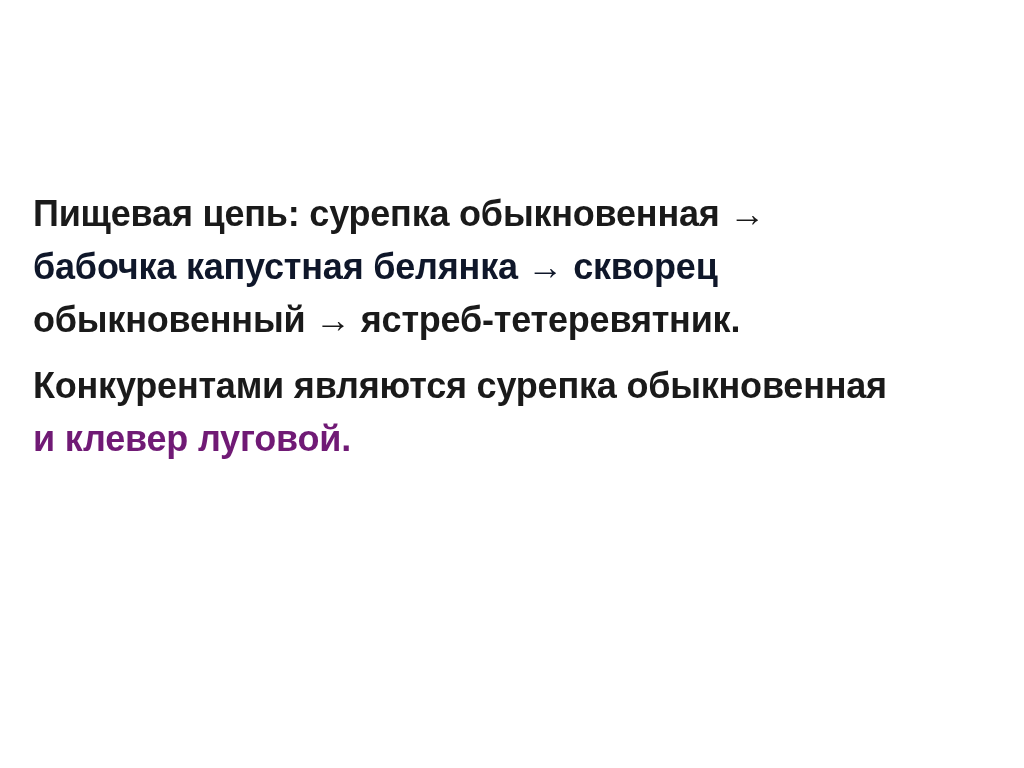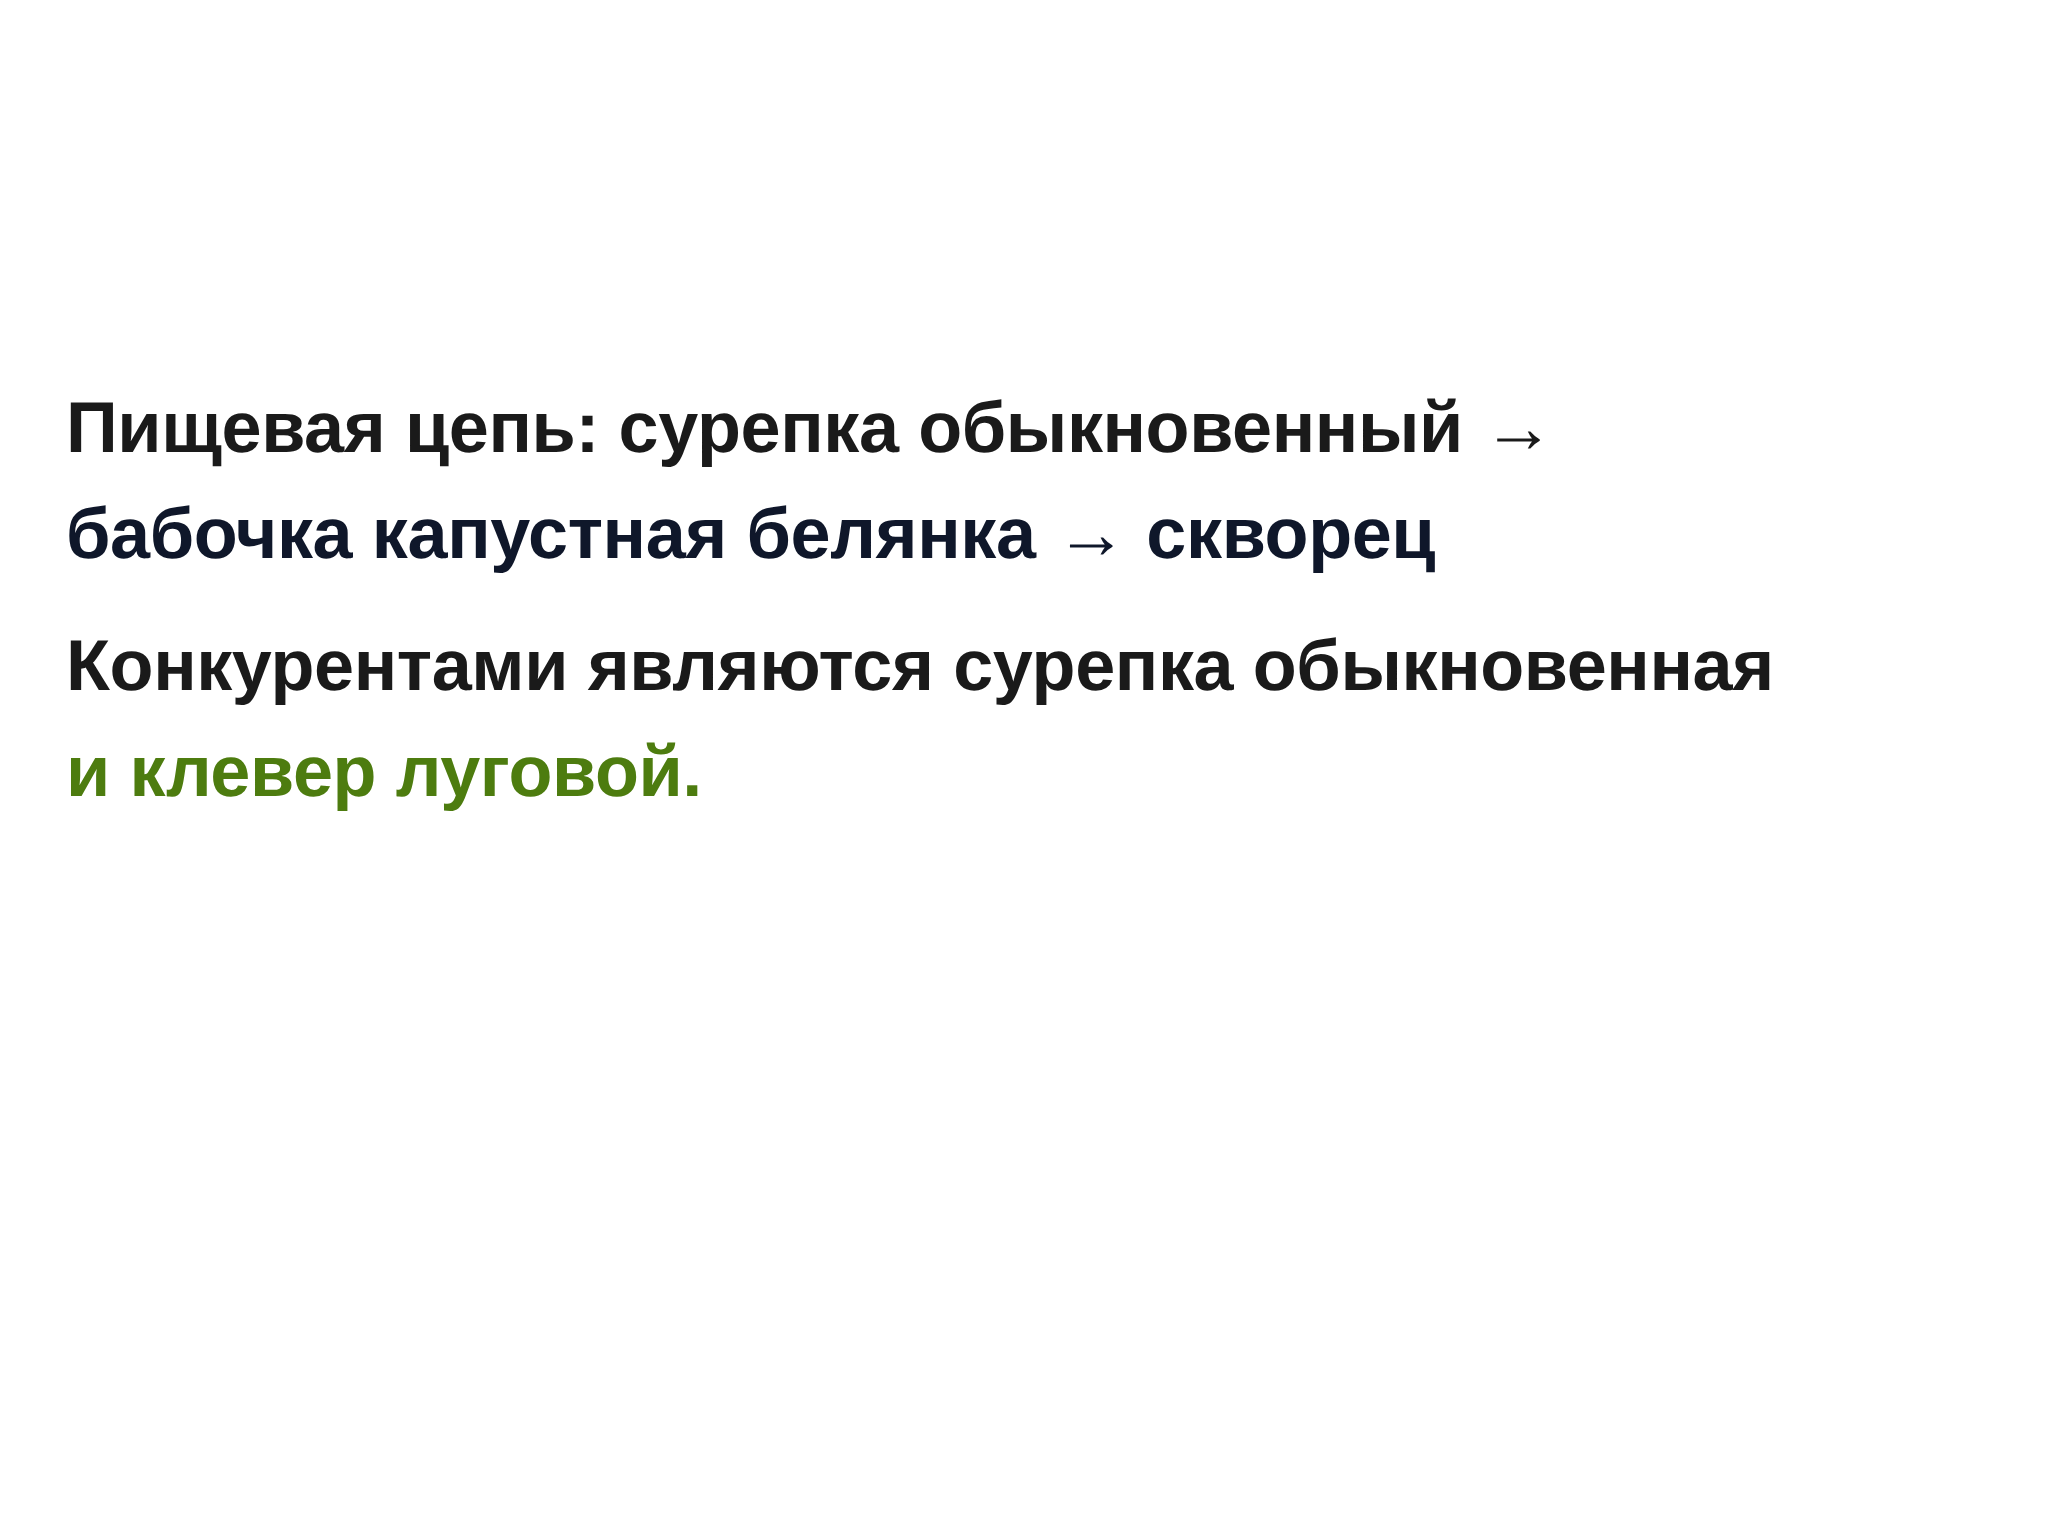--- a/index.html
+++ b/index.html
@@ -44,24 +44,25 @@
     white-space: nowrap;
   }
 </style>
 </head>
 <body>
 
 <div class="slide" style="background: rgb(255, 255, 255);">
   <div class="text-block">
 
     <div class="paragraph">
-      <div class="line" style="color: rgb(26, 26, 26);">Пищевая цепь: сурепка обыкновенный →</div>
+      <div class="line" style="color: rgb(26, 26, 26);">Пищевая цепь: сурепка обыкновенная →</div>
       <div class="line" style="color: #0f172a;">бабочка капустная белянка → скворец</div>
+      <div class="line" style="color: rgb(26, 26, 26);">обыкновенный → ястреб-тетеревятник.</div>
     </div>
 
 
     <div class="paragraph">
       <div class="line" style="color: rgb(26, 26, 26);">Конкурентами являются сурепка обыкновенная</div>
-      <div class="line" style="color: #4d7c0f;">и клевер луговой.</div>
+      <div class="line" style="color: #701a75;">и клевер луговой.</div>
     </div>
 
   </div>
 </div>
 
 </body></html>

